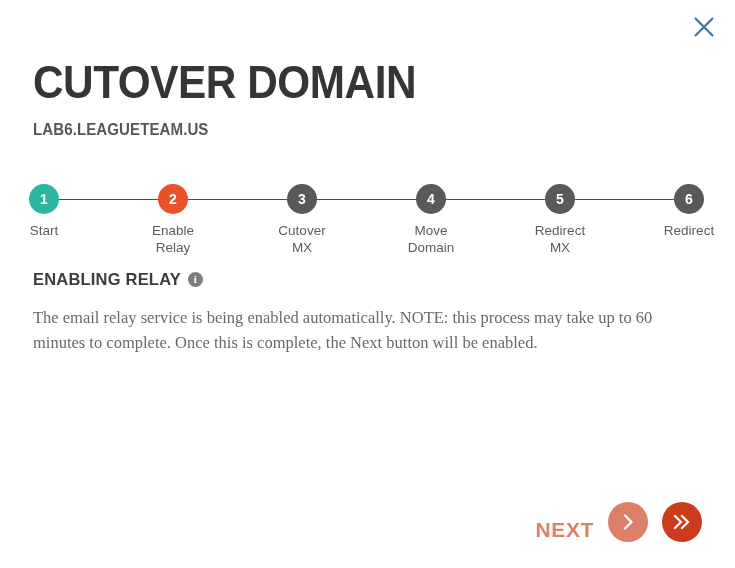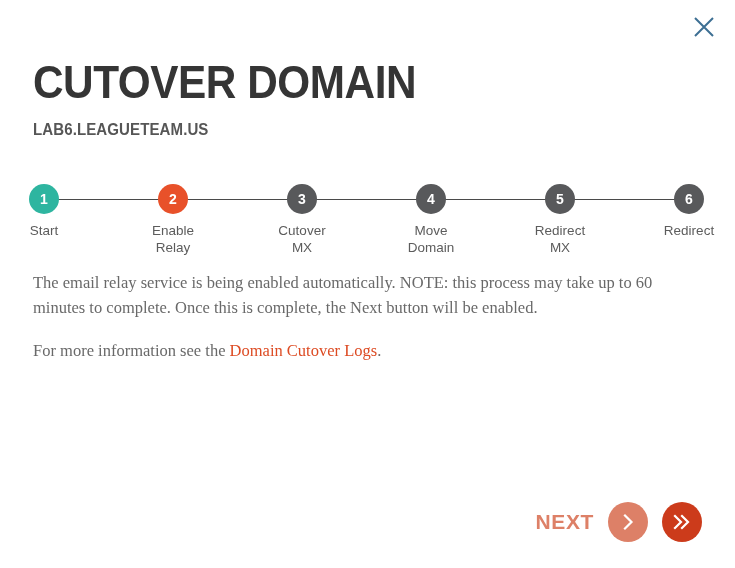--- a/index.html
+++ b/index.html
@@ -161,21 +161,21 @@
     text-decoration: none;
     cursor: pointer;
   }
 
   
   .footer {
     position: absolute;
     right: 33px;
     bottom: 26px;
     display: flex;
-    align-items: center;
+    align-items: flex-end;
     gap: 14px;
   }
   .next-label {
     font-size: 21px;
     font-weight: bold;
     letter-spacing: 0.6px;
     color: #dd8067;
     cursor: default;
   }
   .circle-btn {
@@ -246,26 +246,27 @@
 
       <div class="step">
         <div class="step-bubble">6</div>
         <div class="step-label">Redirect</div>
       </div>
 
     </div>
   </div>
 
   <div class="content">
+    <div class="section-title">
+      <span>ENABLING RELAY</span>
+      <span class="info-icon">i</span>
+    </div>
 
     <p class="body-text">The email relay service is being enabled automatically. NOTE: this process may take up to 60 minutes to complete. Once this is complete, the Next button will be enabled.</p>
 
-    <p class="body-text link-line">
-      <span>For more information see the </span><a class="doc-link">Domain Cutover Logs</a><span>.</span>
-    </p>
   </div>
 
   <div class="footer">
     <span class="next-label">NEXT</span>
 
     <button class="circle-btn next-btn">
       <span>
         <svg width="20" height="20" viewBox="0 0 20 20" aria-hidden="true">
           <path d="M7 3.5 L13.5 10 L7 16.5" stroke="#ffffff" stroke-width="2.2" fill="none" stroke-linecap="square"></path>
         </svg>

